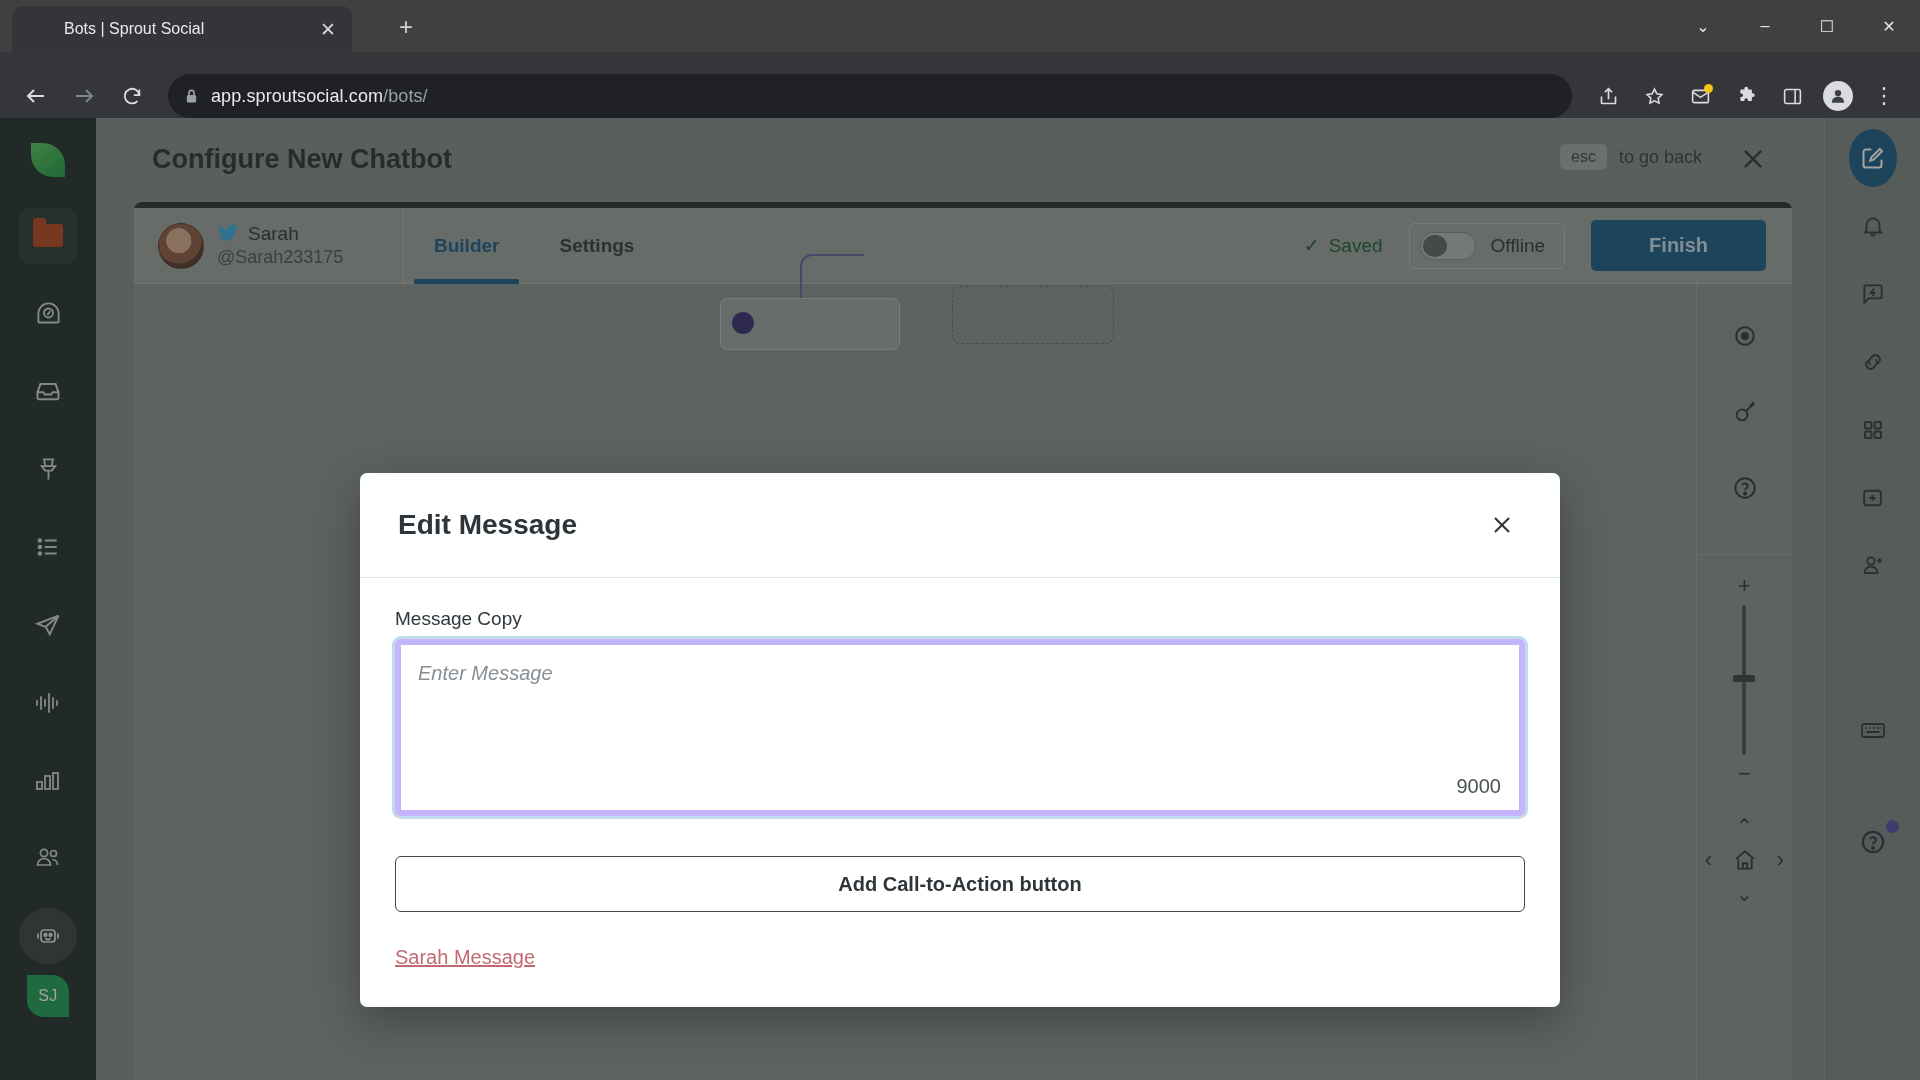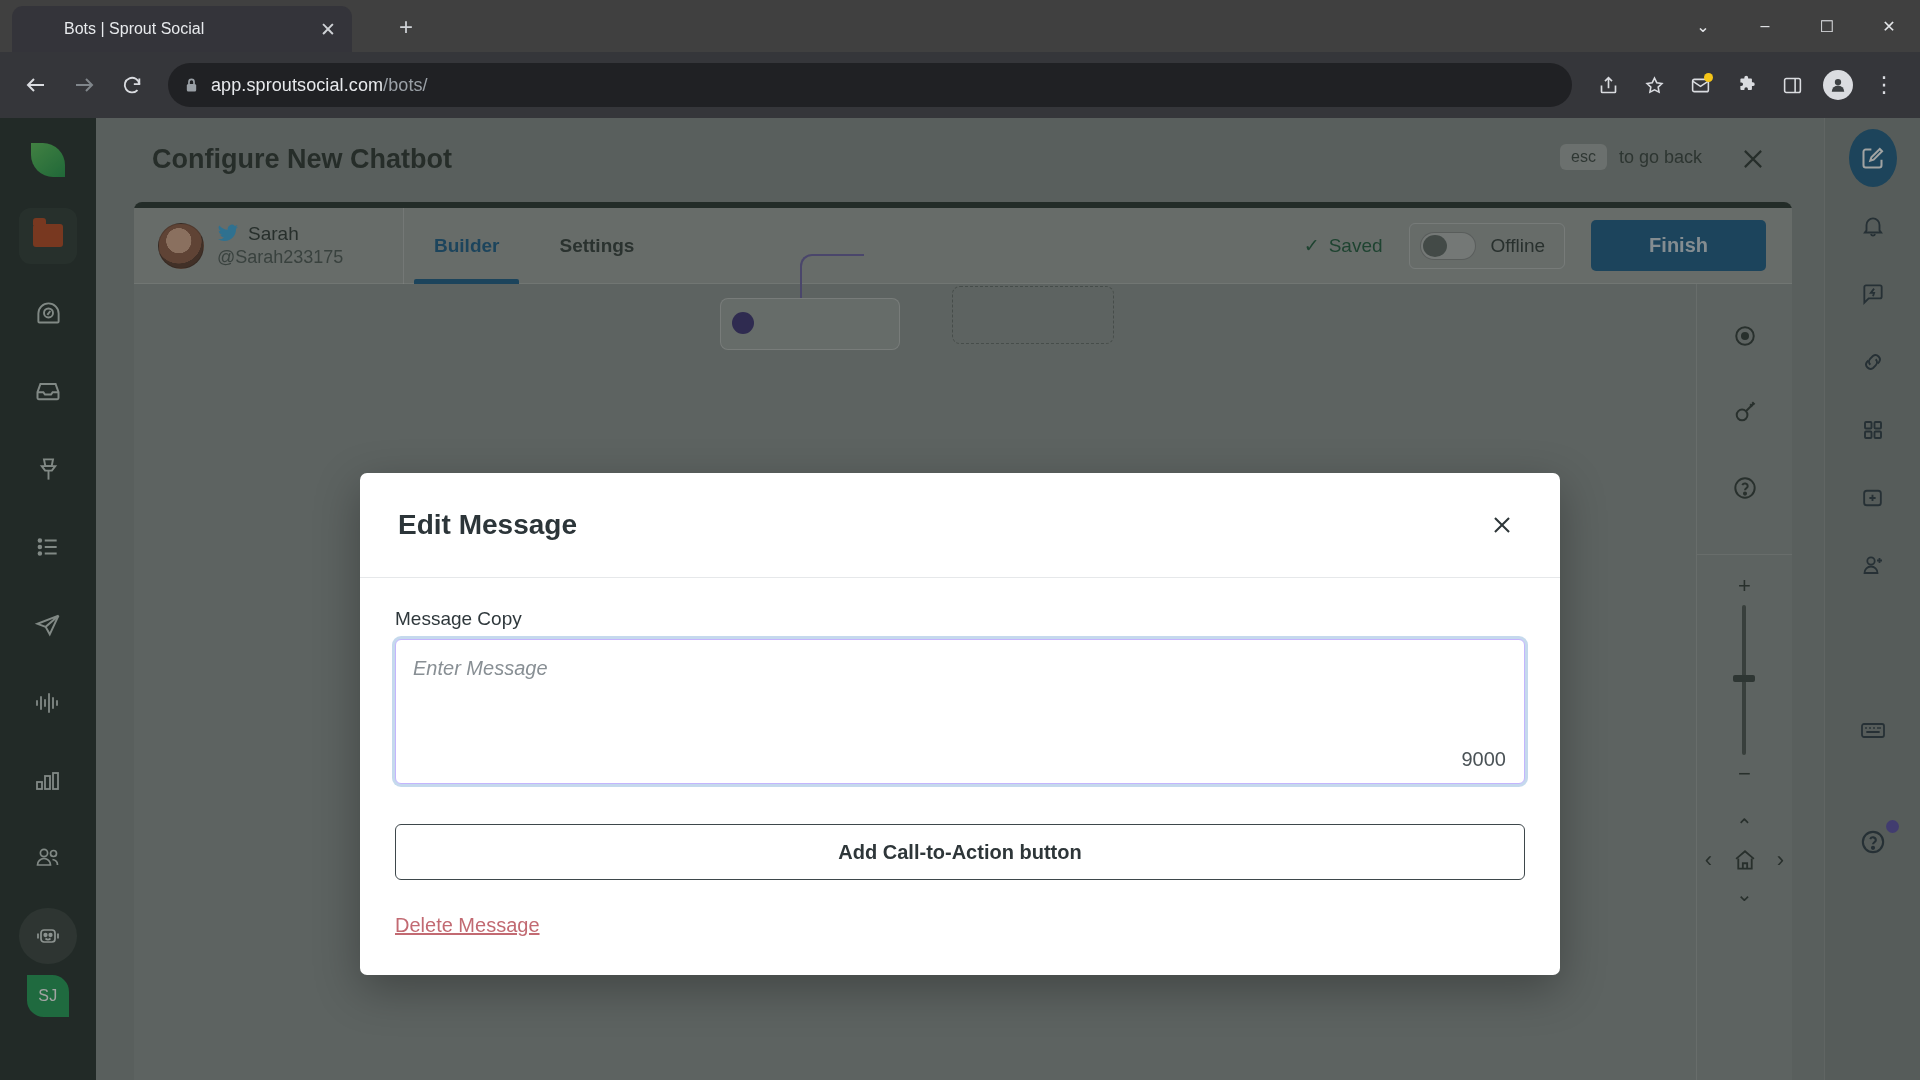--- a/index.html
+++ b/index.html
@@ -36,21 +36,21 @@
   .new-tab { position: absolute; left: 392px; top: 13px; font-size: 24px; font-weight: 300; }
   .win-controls {
     position: absolute; right: 0; top: 0; height: 52px; display: flex; align-items: center;
   }
   .win-btn {
     width: 62px; height: 52px; display: flex; align-items: center; justify-content: center;
     color: #e3e5e8; font-size: 16px;
   }
   .toolbar {
     position: absolute; top: 52px; left: 0; width: 1920px; height: 66px;
-    background: #35363a; display: flex; align-items: center; padding: 0 14px; gap: 4px;
+    background: #35363a; display: flex; align-items: flex-end; padding: 0 14px; gap: 4px;
   }
   .tb-icon {
     width: 44px; height: 44px; display: flex; align-items: center; justify-content: center;
     color: #dadce0; border-radius: 50%; flex: 0 0 auto;
   }
   .omnibox {
     flex: 1 1 auto; height: 44px; background: #202124; border-radius: 22px;
     display: flex; align-items: center; padding: 0 16px; margin: 0 10px; gap: 12px;
   }
   .omni-url { font-size: 18px; color: #e8eaed; letter-spacing: .1px; }
@@ -253,21 +253,21 @@
     border-bottom: 1px solid #e6e8ea;
   }
   .modal-title { font-size: 28px; font-weight: bold; color: #2c3539; }
   .modal-close {
     margin-left: auto; width: 40px; height: 40px; display: flex;
     align-items: center; justify-content: center; color: #2e3639;
   }
   .modal-body { padding: 30px 35px 0 35px; }
   .field-label { font-size: 19px; color: #2f383c; margin-bottom: 9px; }
   .textarea-box {
-    position: relative; height: 145px; border: 1px solid #c4b5fd; border-radius: 6px;
+    position: relative; height: 177px; border: 6px solid #c4b5fd; border-radius: 6px;
     box-shadow: 0 0 0 3px rgba(126,170,214,.45); background: #fff;
   }
   .textarea-ph {
     position: absolute; left: 17px; top: 17px; font-size: 20px; font-style: italic;
     color: #888f94;
   }
   .char-count {
     position: absolute; right: 18px; bottom: 12px; font-size: 20px; color: #4a5256;
   }
   .cta-btn {
@@ -636,18 +636,18 @@
       </div>
       <div class="modal-body">
         <div class="field-label">Message Copy</div>
         <div class="textarea-box">
           <span class="textarea-ph">Enter Message</span>
           <span class="char-count">9000</span>
         </div>
         <div class="cta-btn">Add Call-to-Action button</div>
       </div>
       <div class="modal-foot">
-        <span class="delete-link">Delete Message</span>
+        <span class="delete-link">Sarah Message</span>
       </div>
     </div>
 
   </div>
 </div>
 
 </body></html>

